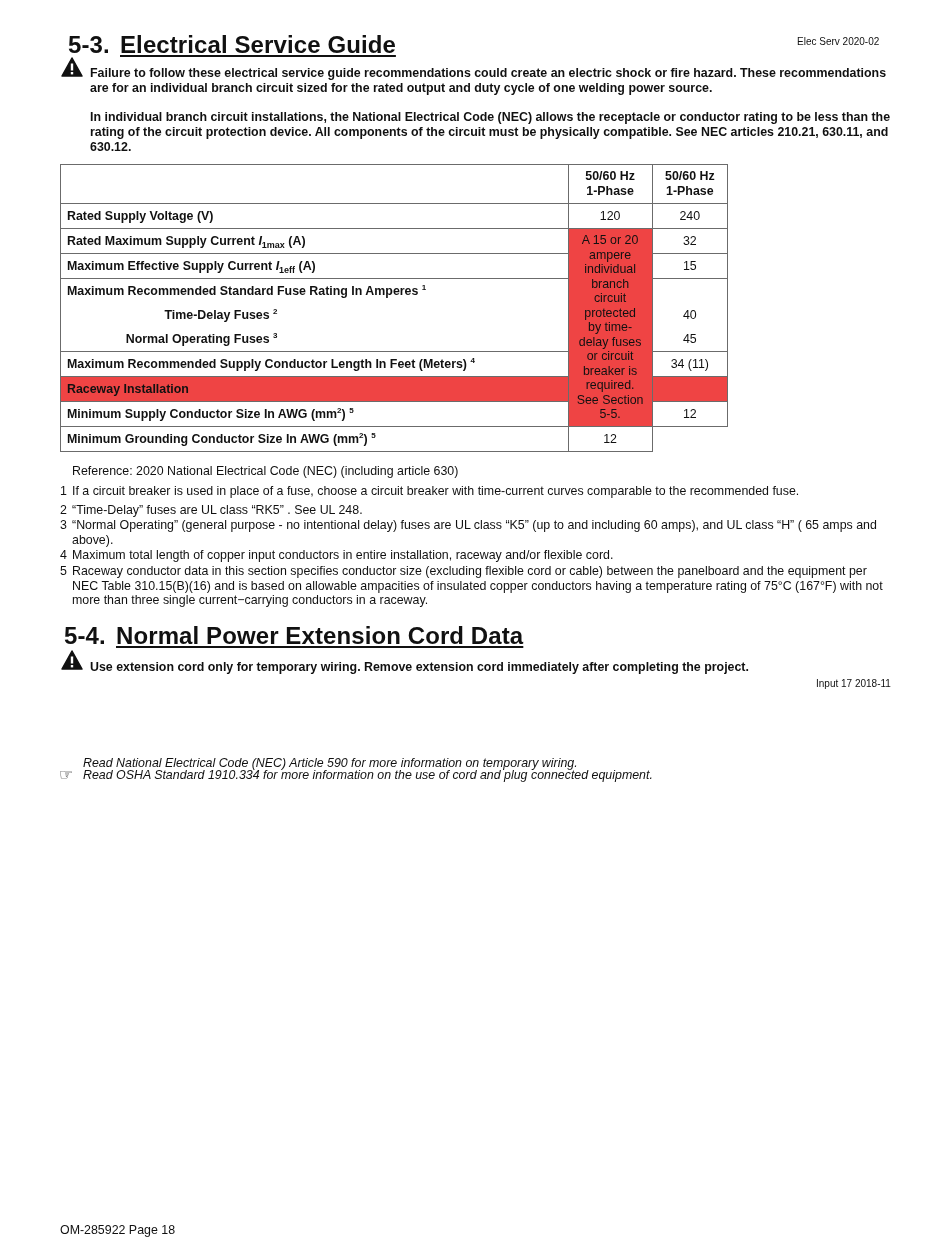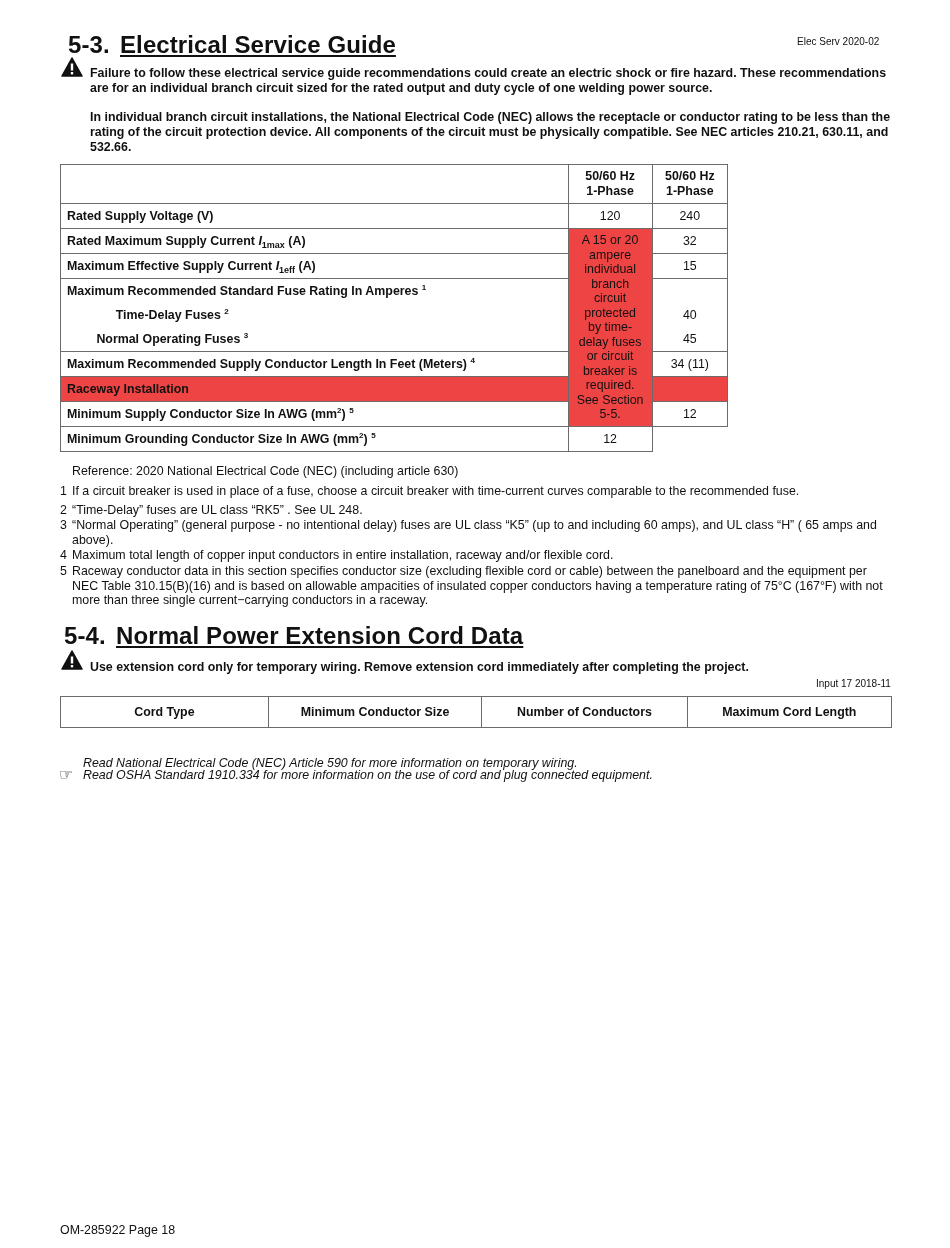--- a/index.html
+++ b/index.html
@@ -9,21 +9,21 @@
   .code-ref { position: absolute; font-size: 10px; }
   .warn-icon { position: absolute; width: 22px; height: 20px; }
   .warn-text { position: absolute; font-size: 12.4px; font-weight: bold; line-height: 15px; }
   table { border-collapse: collapse; position: absolute; font-family: "Liberation Sans", sans-serif; }
   table.svc { left: 60px; top: 164px; width: 668px; font-size: 12.4px; }
   table.svc td, table.svc th { border: 1px solid #6b6b6b; padding: 0 6px; height: 24px; }
   table.svc th { font-weight: bold; text-align: center; line-height: 15px; height: 38px; }
   table.svc td.label { font-weight: bold; text-align: left; }
   table.svc td.val { text-align: center; }
   table.svc td.shade { background: #ef4444; }
-  table.svc td.right { text-align: center; padding-right: 290px; }
+  table.svc td.right { text-align: right; padding-right: 290px; }
   .c1 { width: 622px; } .c2 { width: 84px; } .c3 { width: 84px; }
   sup { font-size: 8px; vertical-align: 5px; line-height: 0; }
   sub { font-size: 9px; vertical-align: -3px; line-height: 0; font-weight: bold; }
   .note-line { position: absolute; left: 60px; font-size: 12.4px; line-height: 14.5px; width: 834px; }
   .note-line .n { display: inline-block; width: 12px; }
   .note-line .indent { padding-left: 12px; display: block; }
   table.cord { left: 60px; top: 696px; width: 832px; font-size: 12.4px; }
   table.cord td, table.cord th { border: 1px solid #6b6b6b; text-align: center; height: 28px; }
   table.cord th { font-weight: bold; }
   .hand { position: absolute; font-size: 16px; }
@@ -37,21 +37,21 @@
   <span class="num">5-3.</span><span>Electrical Service Guide</span>
 </h2>
 <div class="code-ref" style="left:797px; top:36px;">Elec Serv 2020-02</div>
 
 <svg class="warn-icon" style="left:61px; top:57px;" viewBox="0 0 22 20">
   <path d="M11 1 L21 19 L1 19 Z" fill="#111" stroke="#111" stroke-width="1.5" stroke-linejoin="round"></path>
   <rect x="9.8" y="6.5" width="2.4" height="7" fill="#fff"></rect>
   <rect x="9.8" y="15" width="2.4" height="2.4" fill="#fff"></rect>
 </svg>
 <div class="warn-text" style="left:90px; top:66px; width:802px;">Failure to follow these electrical service guide recommendations could create an electric shock or fire hazard. These recommendations are for an individual branch circuit sized for the rated output and duty cycle of one welding power source.</div>
-<div class="warn-text" style="left:90px; top:110px; width:802px;">In individual branch circuit installations, the National Electrical Code (NEC) allows the receptacle or conductor rating to be less than the rating of the circuit protection device. All components of the circuit must be physically compatible. See NEC articles 210.21, 630.11, and 532.66.</div>
+<div class="warn-text" style="left:90px; top:110px; width:802px;">In individual branch circuit installations, the National Electrical Code (NEC) allows the receptacle or conductor rating to be less than the rating of the circuit protection device. All components of the circuit must be physically compatible. See NEC articles 210.21, 630.11, and 630.12.</div>
 
 <table class="svc">
   <tbody>
       <tr>
     <th class="c1"></th>
     <th class="c2"><span>50/60 Hz</span><br><span>1-Phase</span></th>
     <th class="c3"><span>50/60 Hz</span><br><span>1-Phase</span></th>
   </tr>
   <tr>
     <td class="label">Rated Supply Voltage (V)</td>
@@ -112,26 +112,20 @@
 <svg class="warn-icon" style="left:61px; top:650px;" viewBox="0 0 22 20">
   <path d="M11 1 L21 19 L1 19 Z" fill="#111" stroke="#111" stroke-width="1.5" stroke-linejoin="round"></path>
   <rect x="9.8" y="6.5" width="2.4" height="7" fill="#fff"></rect>
   <rect x="9.8" y="15" width="2.4" height="2.4" fill="#fff"></rect>
 </svg>
 <div class="warn-text" style="left:90px; top:660px; width:802px;">Use extension cord only for temporary wiring. Remove extension cord immediately after completing the project.</div>
 <div class="code-ref" style="left:816px; top:678px;">Input 17 2018-11</div>
 
 <table class="cord">
   <tbody>
-      <tr>
-    <th style="width:25%;">Cord Type</th>
-    <th style="width:25.7%;">Minimum Conductor Size</th>
-    <th style="width:24.7%;">Number of Conductors</th>
-    <th>Maximum Cord Length</th>
-  </tr>
 </tbody>
   </table>
 
 <div class="hand" style="left:59px; top:765px;">☞</div>
 <div class="italic" style="left:83px; top:768px;">Read OSHA Standard 1910.334 for more information on the use of cord and plug connected equipment.</div>
 <div class="italic" style="left:83px; top:756px;">Read National Electrical Code (NEC) Article 590 for more information on temporary wiring.</div>
 
 <div class="footer">OM-285922 Page 18</div>
 
 </body></html>

